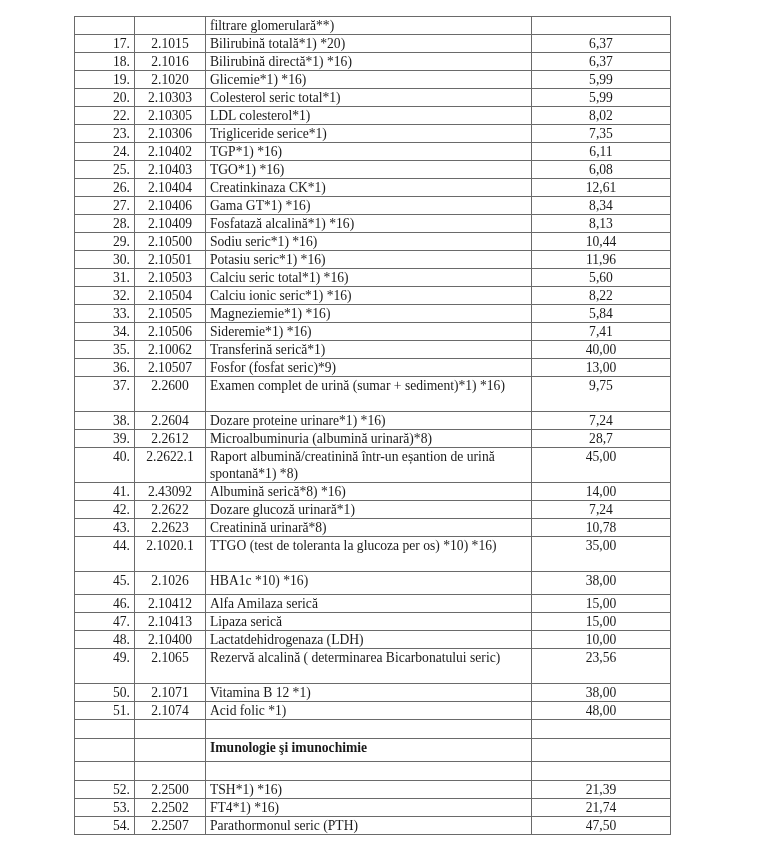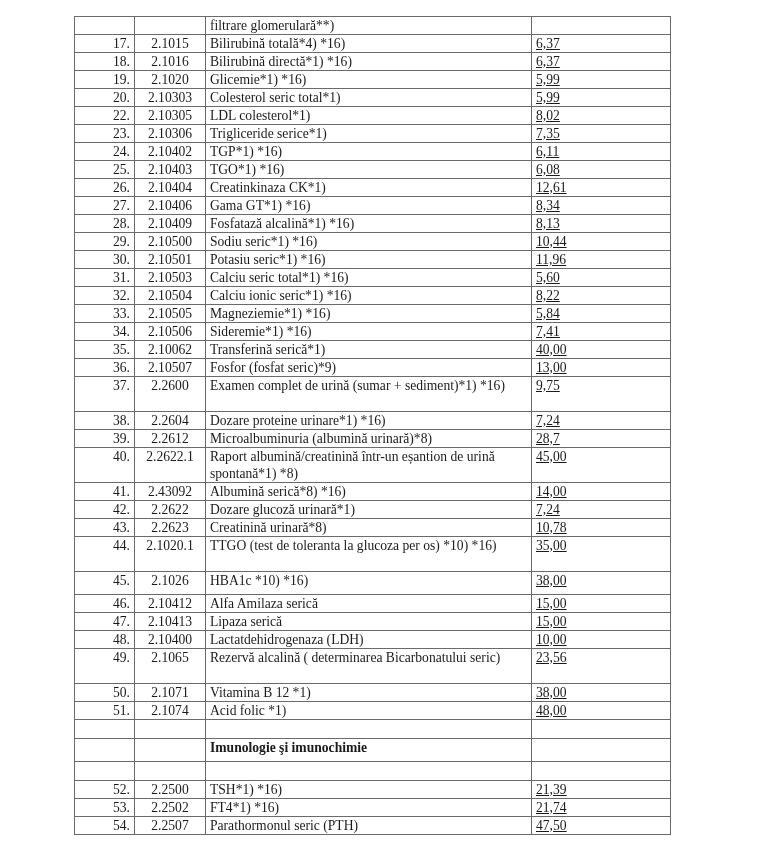--- a/index.html
+++ b/index.html
@@ -39,21 +39,21 @@
       white-space: normal;
       overflow: hidden;
     }
     col.c-nr { width: 60px; }
     col.c-code { width: 71px; }
     col.c-name { width: 326px; }
     col.c-price { width: 139px; }
     td.nr { text-align: right; padding-right: 10px; }
     td.code { text-align: center; }
     td.name { text-align: left; padding-left: 5px; }
-    td.price { text-align: left; vertical-align: bottom; text-decoration: underline; }
+    td.price { text-align: center; vertical-align: bottom; }
     td.price.top { vertical-align: top; }
     tr.h17 td { height: 17px; }
     tr.h2 td { height: 34px; }
     tr.h23 td { height: 22px; }
     tr.empty td { height: 18px; }
     tr.section td { height: 22px; }
     td.section-title {
       text-align: left;
       font-weight: bold;
       vertical-align: middle;
@@ -73,21 +73,21 @@
     <tbody id="tbody">
       <tr class="h17">
         <td class="nr"></td>
         <td class="code"></td>
         <td class="name">filtrare glomerulară**)</td>
         <td class="price"></td>
       </tr>
     <tr class="h17">
           <td class="nr">17.</td>
           <td class="code">2.1015</td>
-          <td class="name">Bilirubină totală*4) *16)</td>
+          <td class="name">Bilirubină totală*1) *20)</td>
           <td class="price">6,37</td>
         </tr>
         <tr class="h17">
           <td class="nr">18.</td>
           <td class="code">2.1016</td>
           <td class="name">Bilirubină directă*1) *16)</td>
           <td class="price">6,37</td>
         </tr>
         <tr class="h17">
           <td class="nr">19.</td>

